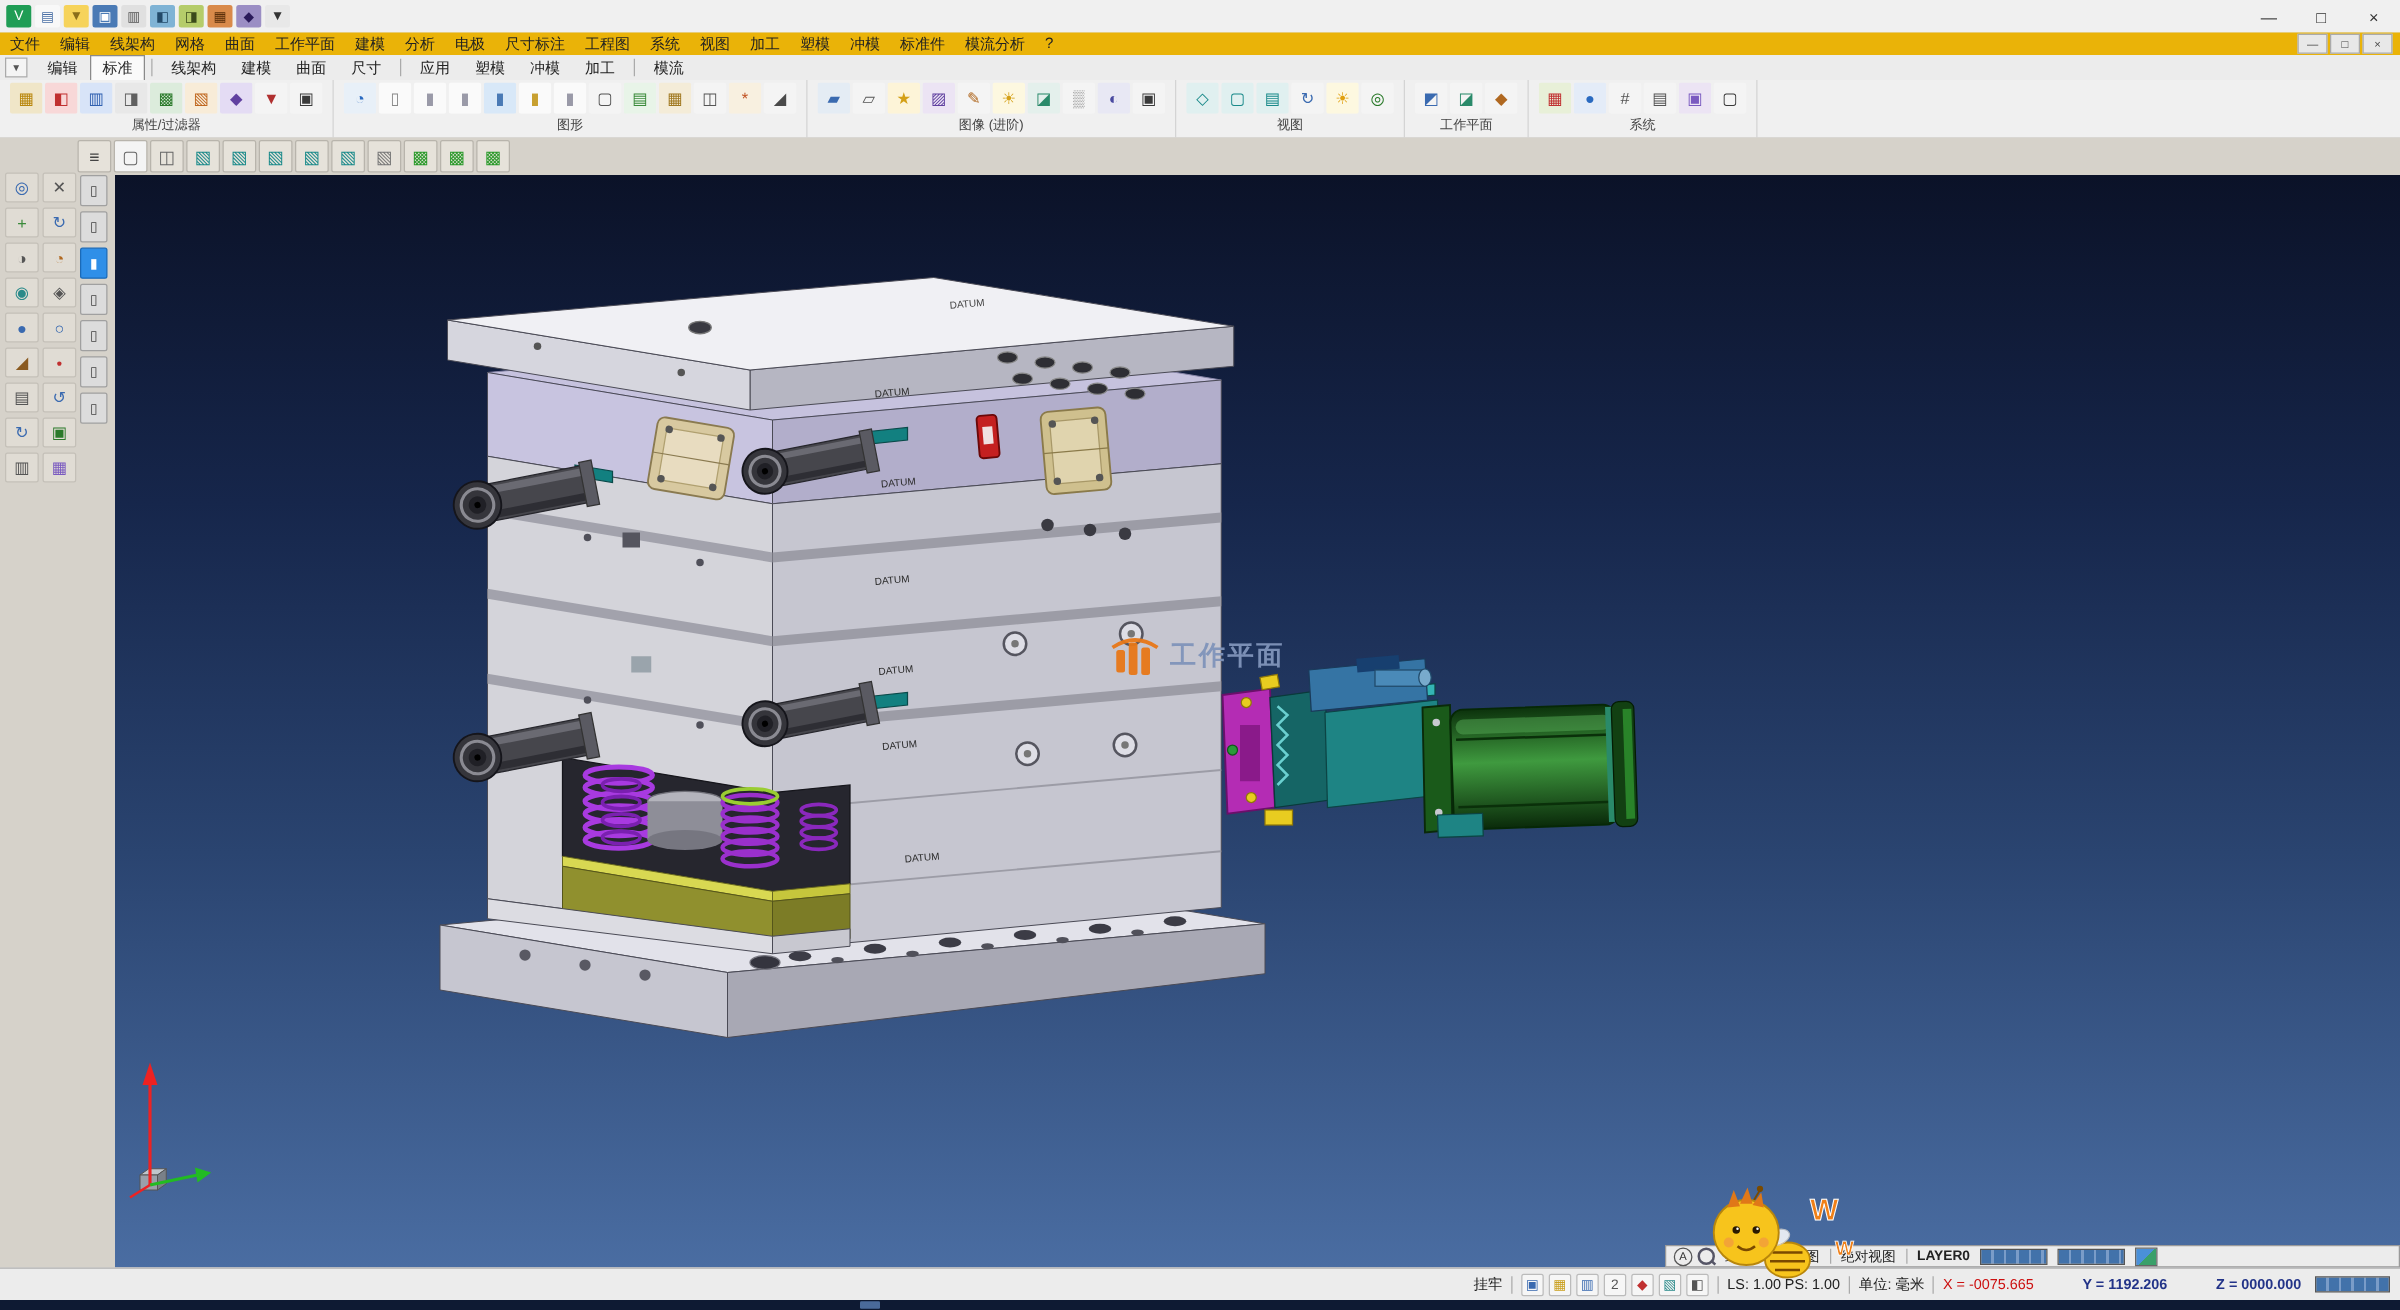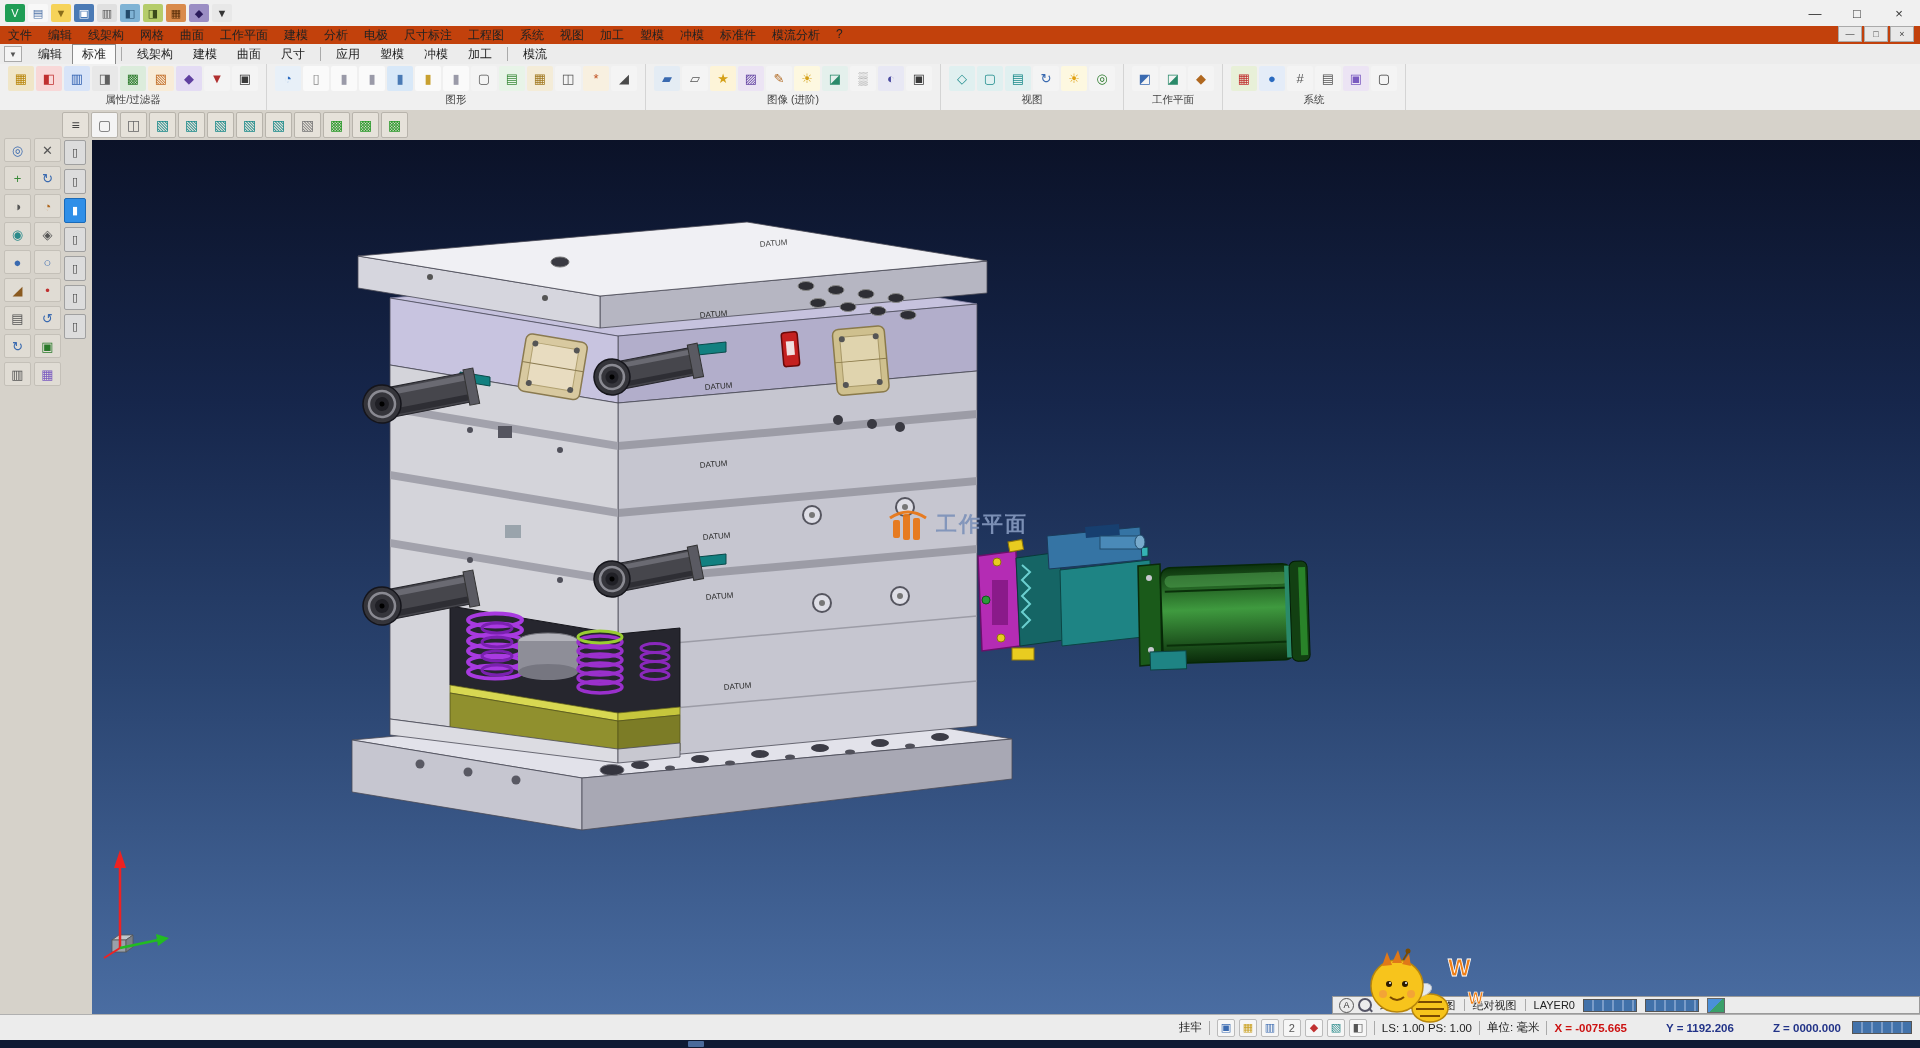--- a/index.html
+++ b/index.html
@@ -10,22 +10,22 @@
   .titlebar{position:absolute;top:0;left:0;right:0;height:26px;background:#f0f0f0;
             border-bottom:1px solid #d8d8d8;display:flex;align-items:center;}
   .tb-quick{display:flex;gap:3px;padding-left:5px;z-index:2;}
   .qb-icon{width:20px;height:18px;font-size:11px;display:flex;align-items:center;justify-content:center;
            border-radius:2px;cursor:default;}
   .title{position:absolute;left:0;right:0;text-align:center;font-size:12px;color:#111;}
   .win-controls{margin-left:auto;display:flex;z-index:2;}
   .wbtn{width:42px;height:26px;display:flex;align-items:center;justify-content:center;
         font-size:13px;color:#333;}
   
-  .menubar{position:absolute;top:26px;left:0;right:0;height:18px;background:#c2410c;
-           display:flex;align-items:flex-start;border-bottom:1px solid #e0e0e0;}
+  .menubar{position:absolute;top:26px;left:0;right:0;height:18px;background:#eab308;
+           display:flex;align-items:center;border-bottom:1px solid #e0e0e0;}
   #menuItems{display:flex;}
   .menu-item{font-size:12px;color:#222;padding:1px 8px;cursor:default;}
   .mdi-controls{margin-left:auto;display:flex;gap:2px;padding-right:6px;}
   .mdi-btn{width:22px;height:14px;border:1px solid #aaa;background:#e8e8e8;font-size:9px;
            display:flex;align-items:center;justify-content:center;color:#444;}
   
   .tabbar{position:absolute;top:44px;left:0;right:0;height:20px;background:#ececec;
           display:flex;align-items:center;border-bottom:1px solid #d0d0d0;padding-left:4px;}
   .tab-drop{width:16px;height:14px;border:1px solid #aaa;background:#f4f4f4;font-size:8px;
             display:flex;align-items:center;justify-content:center;color:#555;margin-right:6px;}
@@ -62,35 +62,35 @@
   
   .layer-row{position:absolute;top:996px;right:0;width:588px;height:18px;background:#ececec;
              border:1px solid #9a9a9a;display:flex;align-items:center;font-size:11px;color:#222;
              z-index:20;padding-left:6px;box-sizing:border-box;}
   .circ-a{width:13px;height:13px;border:1px solid #555;border-radius:50%;font-size:9px;
           display:flex;align-items:center;justify-content:center;color:#333;margin-right:4px;}
   .mini-mag{position:relative;width:10px;height:10px;border:2px solid #556;border-radius:50%;margin-right:8px;}
   .mini-mag::after{content:"";position:absolute;width:5px;height:2px;background:#556;
                    transform:rotate(45deg);left:8px;top:9px;}
   .lr-sep{width:1px;height:12px;background:#aaa;margin:0 8px;}
-  .lr-bold{font-weight:normal;}
+  .lr-bold{font-weight:bold;}
   .seg-bar{height:11px;border:1px solid #555;
            background:repeating-linear-gradient(90deg,#4272aa 0 8px,#7a9cc8 8px 10px);}
   .lr-bar{width:52px;margin-left:8px;}
   .lr-endicon{width:16px;height:13px;margin-left:8px;border:1px solid #666;
               background:linear-gradient(135deg,#4a90d9 50%,#3aa06a 50%);}
   
   .statusbar{position:absolute;top:1014px;left:0;right:0;height:26px;background:#ececec;
              border-top:1px solid #b0b0b0;display:flex;align-items:center;font-size:11.5px;color:#222;
              z-index:15;padding:0 8px;box-sizing:border-box;}
   .sb-right{margin-left:auto;display:flex;align-items:center;gap:7px;}
   .st-sep{width:1px;height:14px;background:#aaa;}
   .st-icon{width:16px;height:16px;font-size:11px;display:flex;align-items:center;justify-content:center;
            background:#f6f6f6;border:1px solid #bbb;border-radius:2px;}
-  .coord-x{color:#cc1111;font-weight:bold;}
+  .coord-x{color:#cc1111;font-weight:normal;}
   .coord-yz{color:#223388;font-weight:bold;margin-left:32px;}
   .sb-bar{width:58px;margin-left:4px;}
   
   .bottom-strip{position:absolute;top:1040px;left:0;right:0;height:8px;background:#0e1a33;z-index:25;}
   .strip-icon{position:absolute;left:688px;top:1px;width:16px;height:6px;background:#4a6a9a;border-radius:1px;}
   .mascot{position:absolute;left:1352px;top:944px;width:160px;height:86px;z-index:30;}
 </style>
 </head>
 <body>
 

